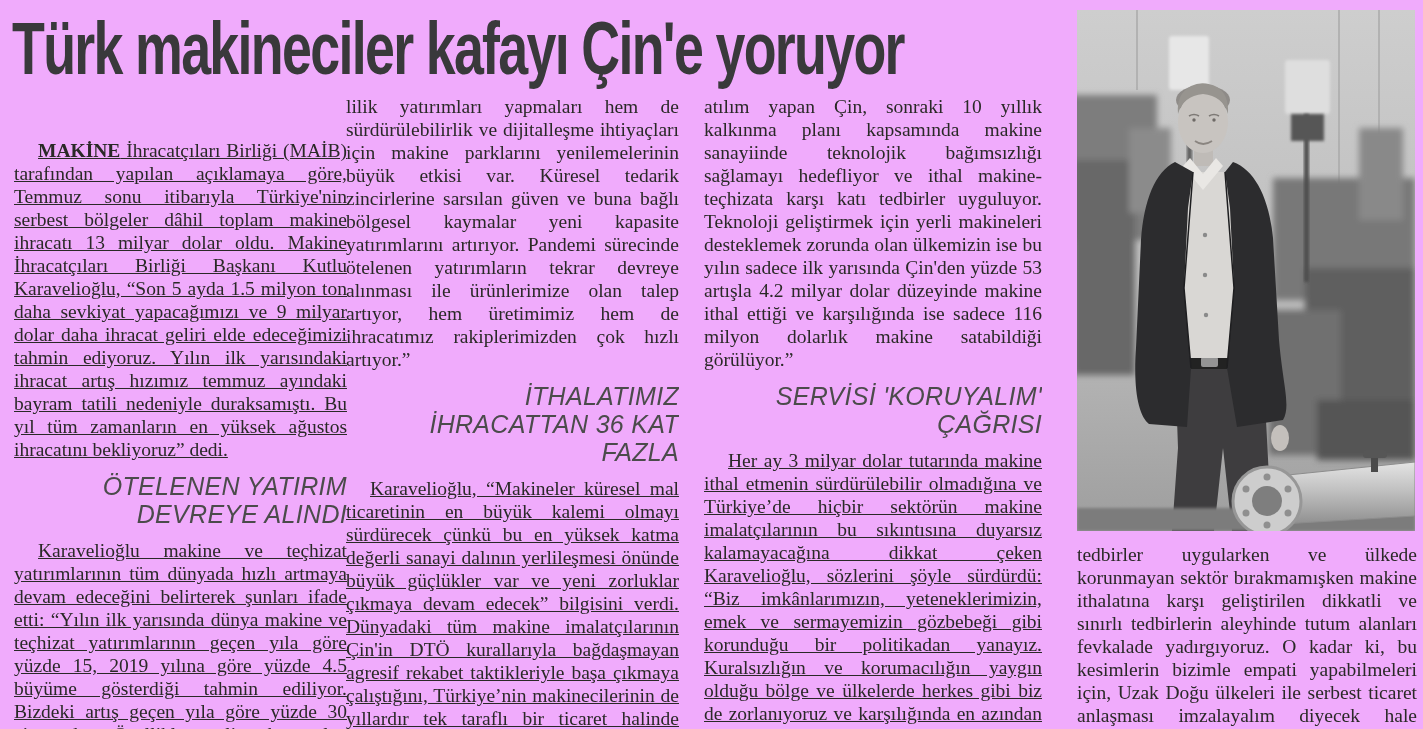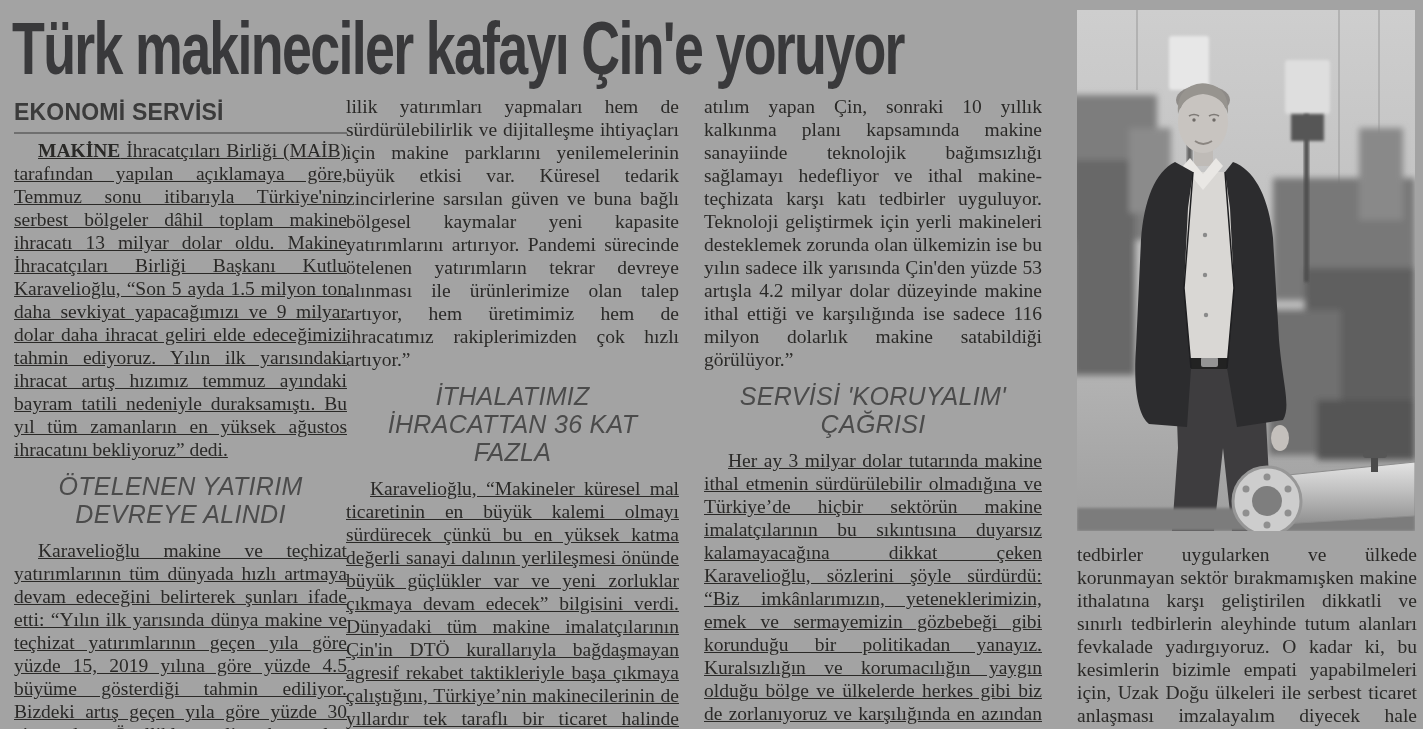--- a/index.html
+++ b/index.html
@@ -1,18 +1,18 @@
 <!DOCTYPE html>
 <html><head>
 <meta charset="utf-8">
 <style>
   html,body{margin:0;padding:0;background:#e9e9e7;}
   .page{
     position:relative;width:1423px;height:729px;margin:0 auto;
-    background:#a3a3a3;overflow:hidden;
+    background:#f0abfc;overflow:hidden;
     font-family:"Liberation Serif",serif;
   }
   .headline{position:absolute;left:12px;top:6px;width:1060px;height:86px;overflow:visible;}
   .headline-inner{
     display:inline-block;white-space:nowrap;
     font-family:"Liberation Sans",sans-serif;font-weight:700;
     font-size:64px;letter-spacing:-2px;color:#39393b;
     transform:scale(0.84,1.16);transform-origin:0 0;
   }
   .kicker{
@@ -29,38 +29,37 @@
   .col1{left:14px;top:139px;width:333px;height:590px;}
   .col2{left:346px;top:95px;width:333px;height:634px;}
   .col3{left:704px;top:95px;width:338px;height:634px;}
   .col4{left:1077px;top:543px;width:340px;height:186px;}
   .col p{margin:0;}
   .col p.indent{text-indent:24px;text-decoration:underline;}
   .lead{font-weight:700;}
   .subhead{
     font-family:"Liberation Sans",sans-serif;font-style:italic;font-weight:400;
     font-size:25px;line-height:28px;letter-spacing:.3px;color:#4b4b4b;
-    white-space:pre-line;text-align:center;margin:11px 0 11px 0;
+    white-space:pre-line;text-align:right;margin:11px 0 11px 0;
   }
   .photo{
     position:absolute;left:1077px;top:10px;width:338px;height:521px;margin:0;
     overflow:hidden;background:#bdbdbd;
   }
   .photo svg{display:block;}
 </style>
 </head>
 <body>
 
 <div class="page">
 
   <div class="headline">
     <span class="headline-inner">Türk makineciler kafayı Çin'e yoruyor</span>
   </div>
 
-  <div class="kicker">EKONOMİ SERVİSİ</div>
 
   <div class="col col1">
     <p class="indent"><span class="lead">MAKİNE</span><span> İhracatçıları Birliği (MAİB) tarafından yapılan açıklamaya göre, Temmuz sonu itibarıyla Türkiye'nin serbest bölgeler dâhil toplam makine ihracatı 13 milyar dolar oldu. Makine İhracatçıları Birliği Başkanı Kutlu Karavelioğlu, “Son 5 ayda 1.5 milyon ton daha sevkiyat yapacağımızı ve 9 milyar dolar daha ihracat geliri elde edeceğimizi tahmin ediyoruz. Yılın ilk yarısındaki ihracat artış hızımız temmuz ayındaki bayram tatili nedeniyle duraksamıştı. Bu yıl tüm zamanların en yüksek ağustos ihracatını bekliyoruz” dedi.</span></p>
     <h2 class="subhead">ÖTELENEN YATIRIM
 DEVREYE ALINDI</h2>
     <p class="indent">Karavelioğlu makine ve teçhizat yatırımlarının tüm dünyada hızlı artmaya devam edeceğini belirterek şunları ifade etti: “Yılın ilk yarısında dünya makine ve teçhizat yatırımlarının geçen yıla göre yüzde 15, 2019 yılına göre yüzde 4.5 büyüme gösterdiği tahmin ediliyor. Bizdeki artış geçen yıla göre yüzde 30 civarında. Özellikle gelişmekte olan ülkelerde makine ve teçhizat yatırımlarında hızlı artış yaşanıyor. Bunda ülkelerin hem kendine yeter-</p>
   </div>
 
   <div class="col col2">
     <p>lilik yatırımları yapmaları hem de sürdürülebilirlik ve dijitalleşme ihtiyaçları için makine parklarını yenilemelerinin büyük etkisi var. Küresel tedarik zincirlerine sarsılan güven ve buna bağlı bölgesel kaymalar yeni kapasite yatırımlarını artırıyor. Pandemi sürecinde ötelenen yatırımların tekrar devreye alınması ile ürünlerimize olan talep artıyor, hem üretimimiz hem de ihracatımız rakiplerimizden çok hızlı artıyor.”</p>

